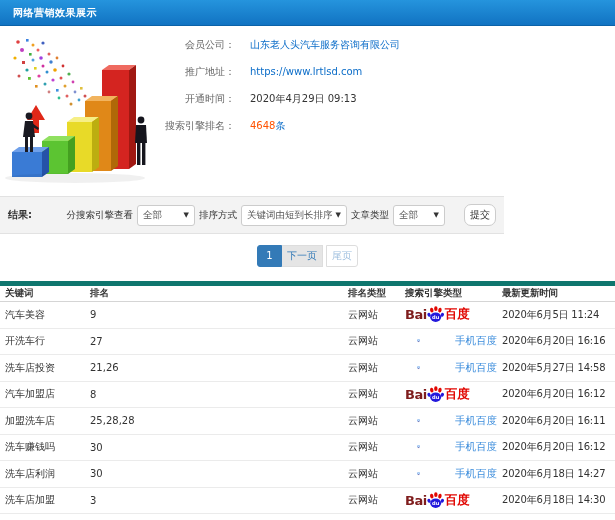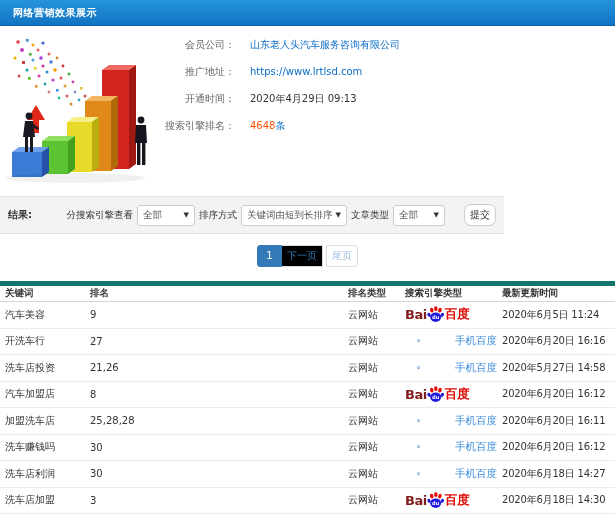--- a/index.html
+++ b/index.html
@@ -21,21 +21,21 @@
   .controls .flbl { font-weight:normal; font-size:9.5px; color:#333; margin:16px 4px; white-space:nowrap; }
   .sel { height:21px; background:#fff; border:1px solid #ccc; border-radius:3px; font-size:9.5px; color:#555; display:flex; align-items:center; padding:0 5px; justify-content:space-between; white-space:nowrap; }
   .sel .caret { font-size:7px; color:#333; margin-left:2px; }
   .sel1 { width:58px; }
   .sel2 { width:106px; }
   .sel3 { width:52px; }
   .submit { width:32px; height:22px; margin-left:19px; background:#fff; border:1px solid #ccc; border-radius:7px; font-size:10px; color:#333; display:flex; align-items:center; justify-content:center; }
   .pager { position:absolute; top:245px; left:0; width:615px; display:flex; justify-content:center; }
   .pg { height:22px; min-width:25px; padding:0 5px; font-size:10px; line-height:20px; border:1px solid #ddd; text-align:center; white-space:nowrap; }
   .pg.cur { background:#337ab7; border-color:#337ab7; color:#fff; border-radius:3px 0 0 3px; }
-  .pg.next { background:#000000; color:#337ab7; border-left:none; }
+  .pg.next { background:#e5e5e5; color:#337ab7; border-left:none; }
   .pg.last { background:#fff; color:#9ebfdf; margin-left:3px; border-radius:0 3px 3px 0; }
   table.res { position:absolute; top:281px; left:0; width:615px; border-collapse:collapse; table-layout:fixed; font-size:10px; }
   table.res th { font-weight:bold; color:#333; text-align:left; height:18px; border-top:5px solid #0f766e; border-bottom:1px solid #d5d5d5; padding:0; white-space:nowrap; font-size:9.5px; }
   table.res td { height:26.5px; border-bottom:1px solid #ebebeb; color:#333; padding:0; white-space:nowrap; }
   table.res th:first-child, table.res td:first-child { padding-left:5px; }
   table.res th:nth-child(3), table.res td:nth-child(3) { padding-left:3px; }
   table.res th:nth-child(5), table.res td:nth-child(5) { padding-left:5px; letter-spacing:-0.2px; }
   td.rank { color:#3a7bbf; }
   .bd-logo { display:flex; align-items:center; }
   .bd-bai { color:#7f1d1d; font-weight:bold; font-size:13px; letter-spacing:-0.5px; }

